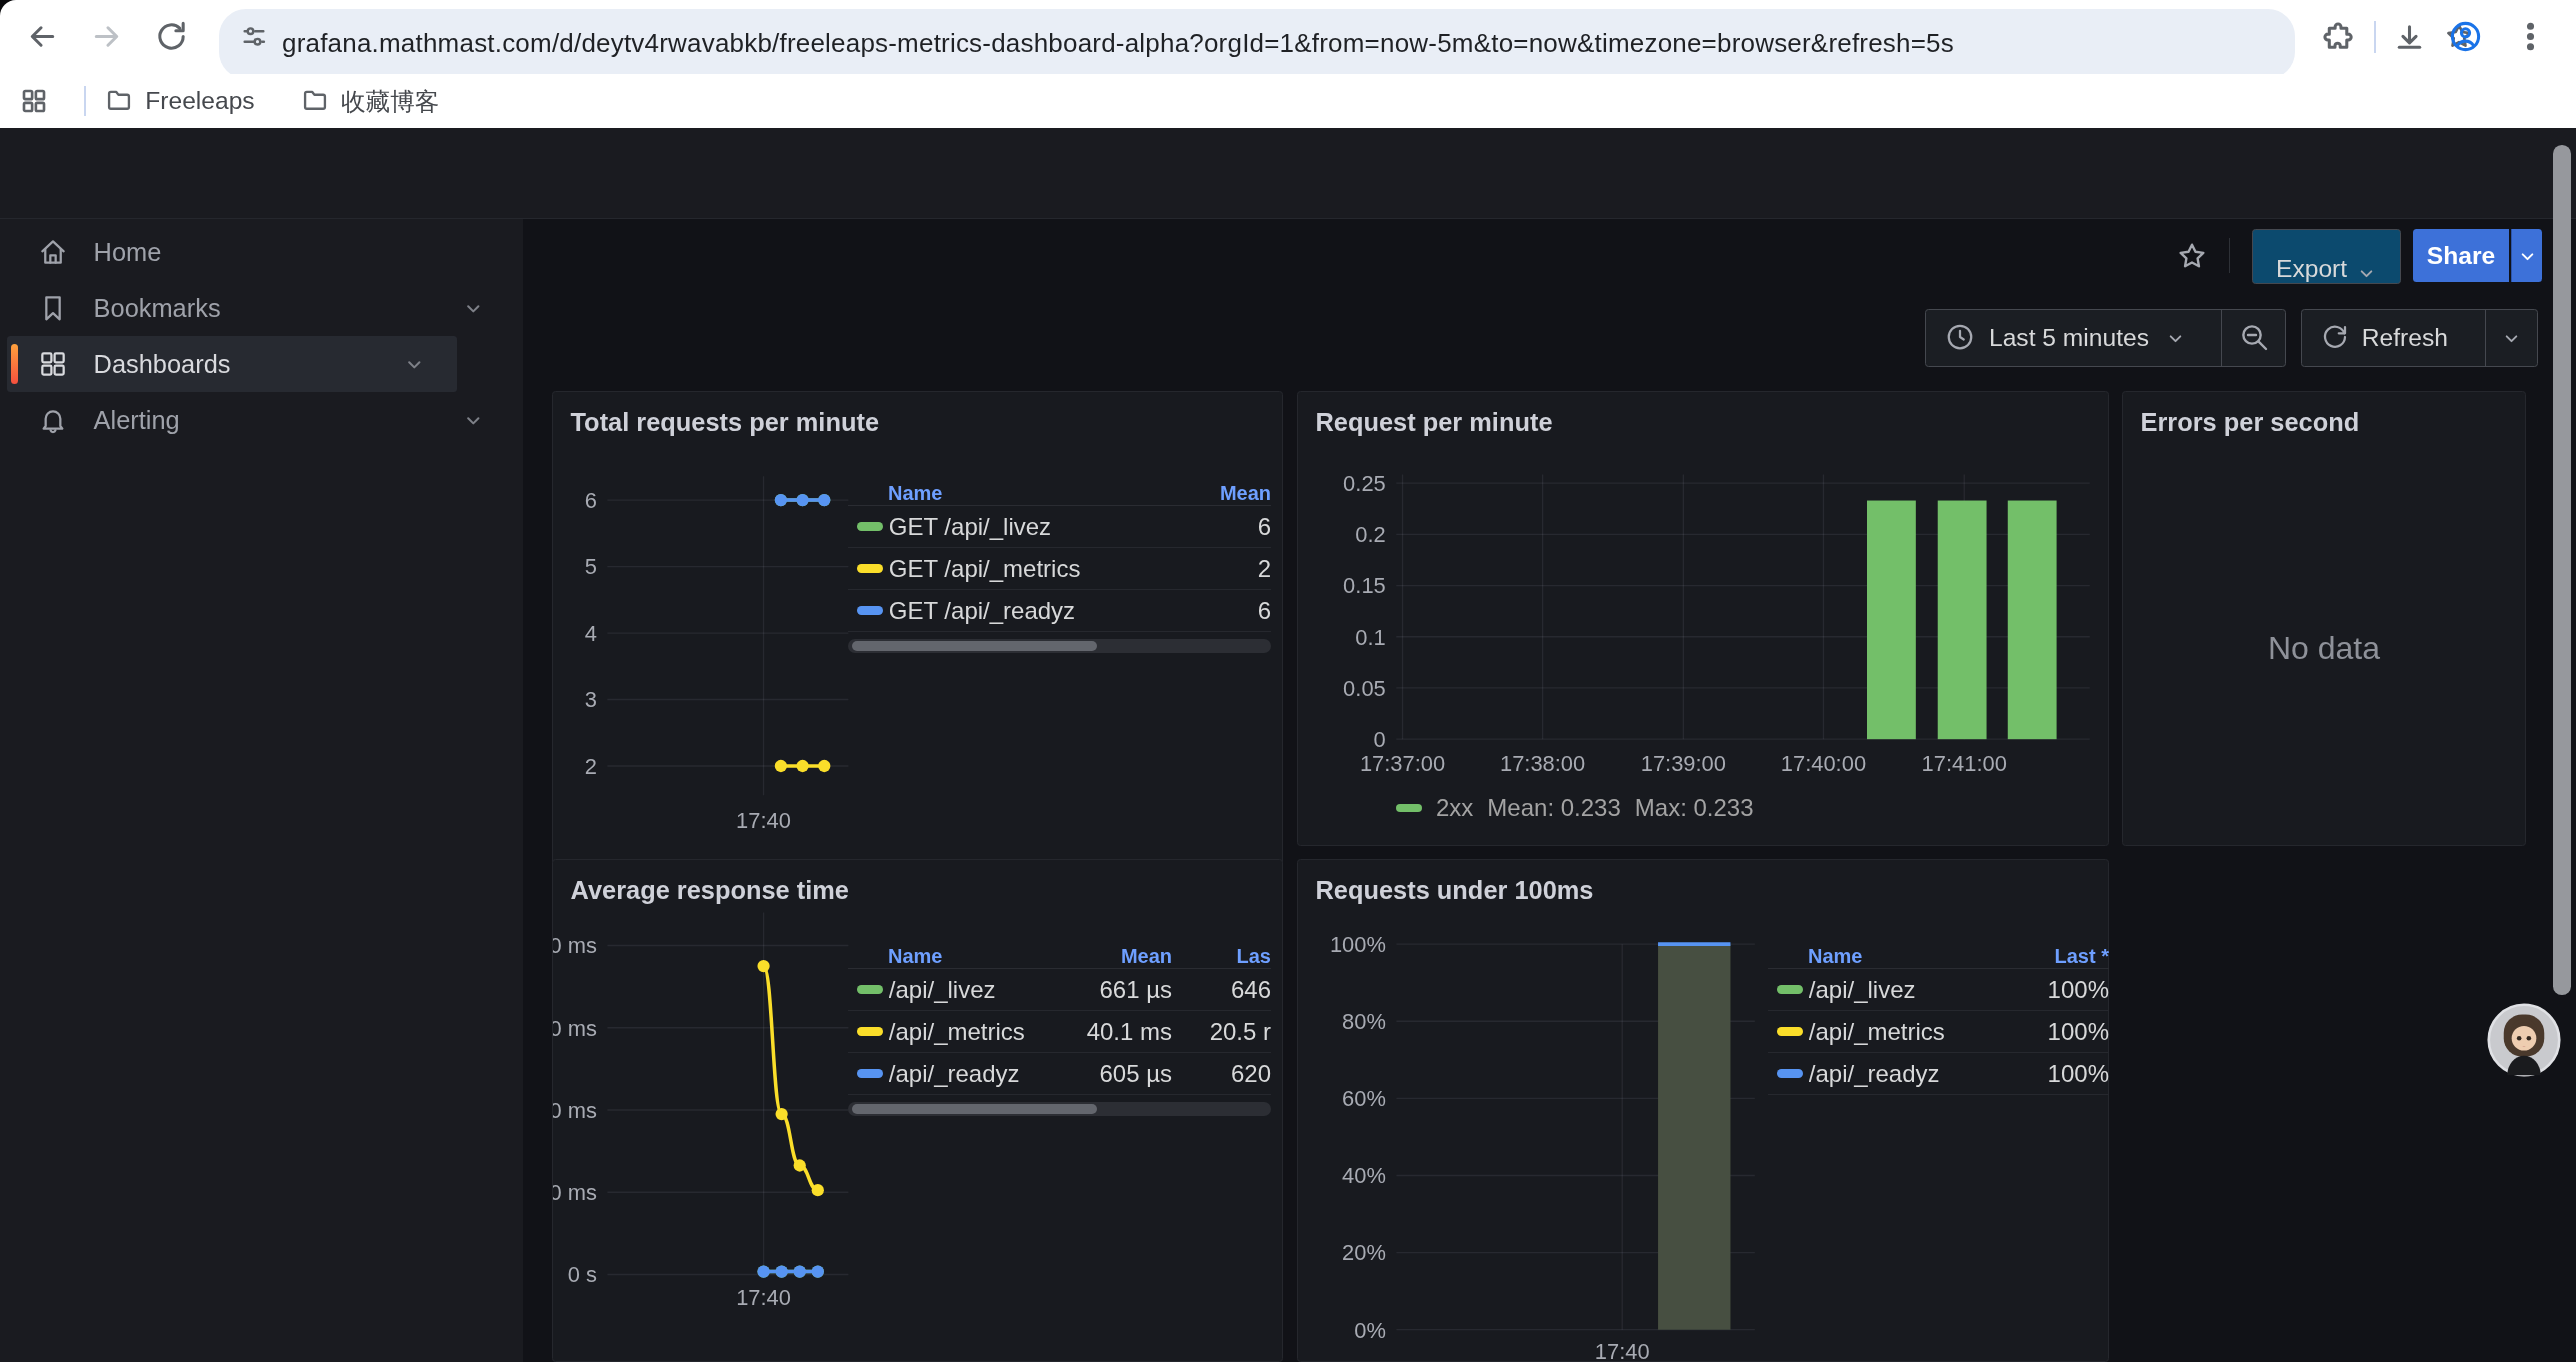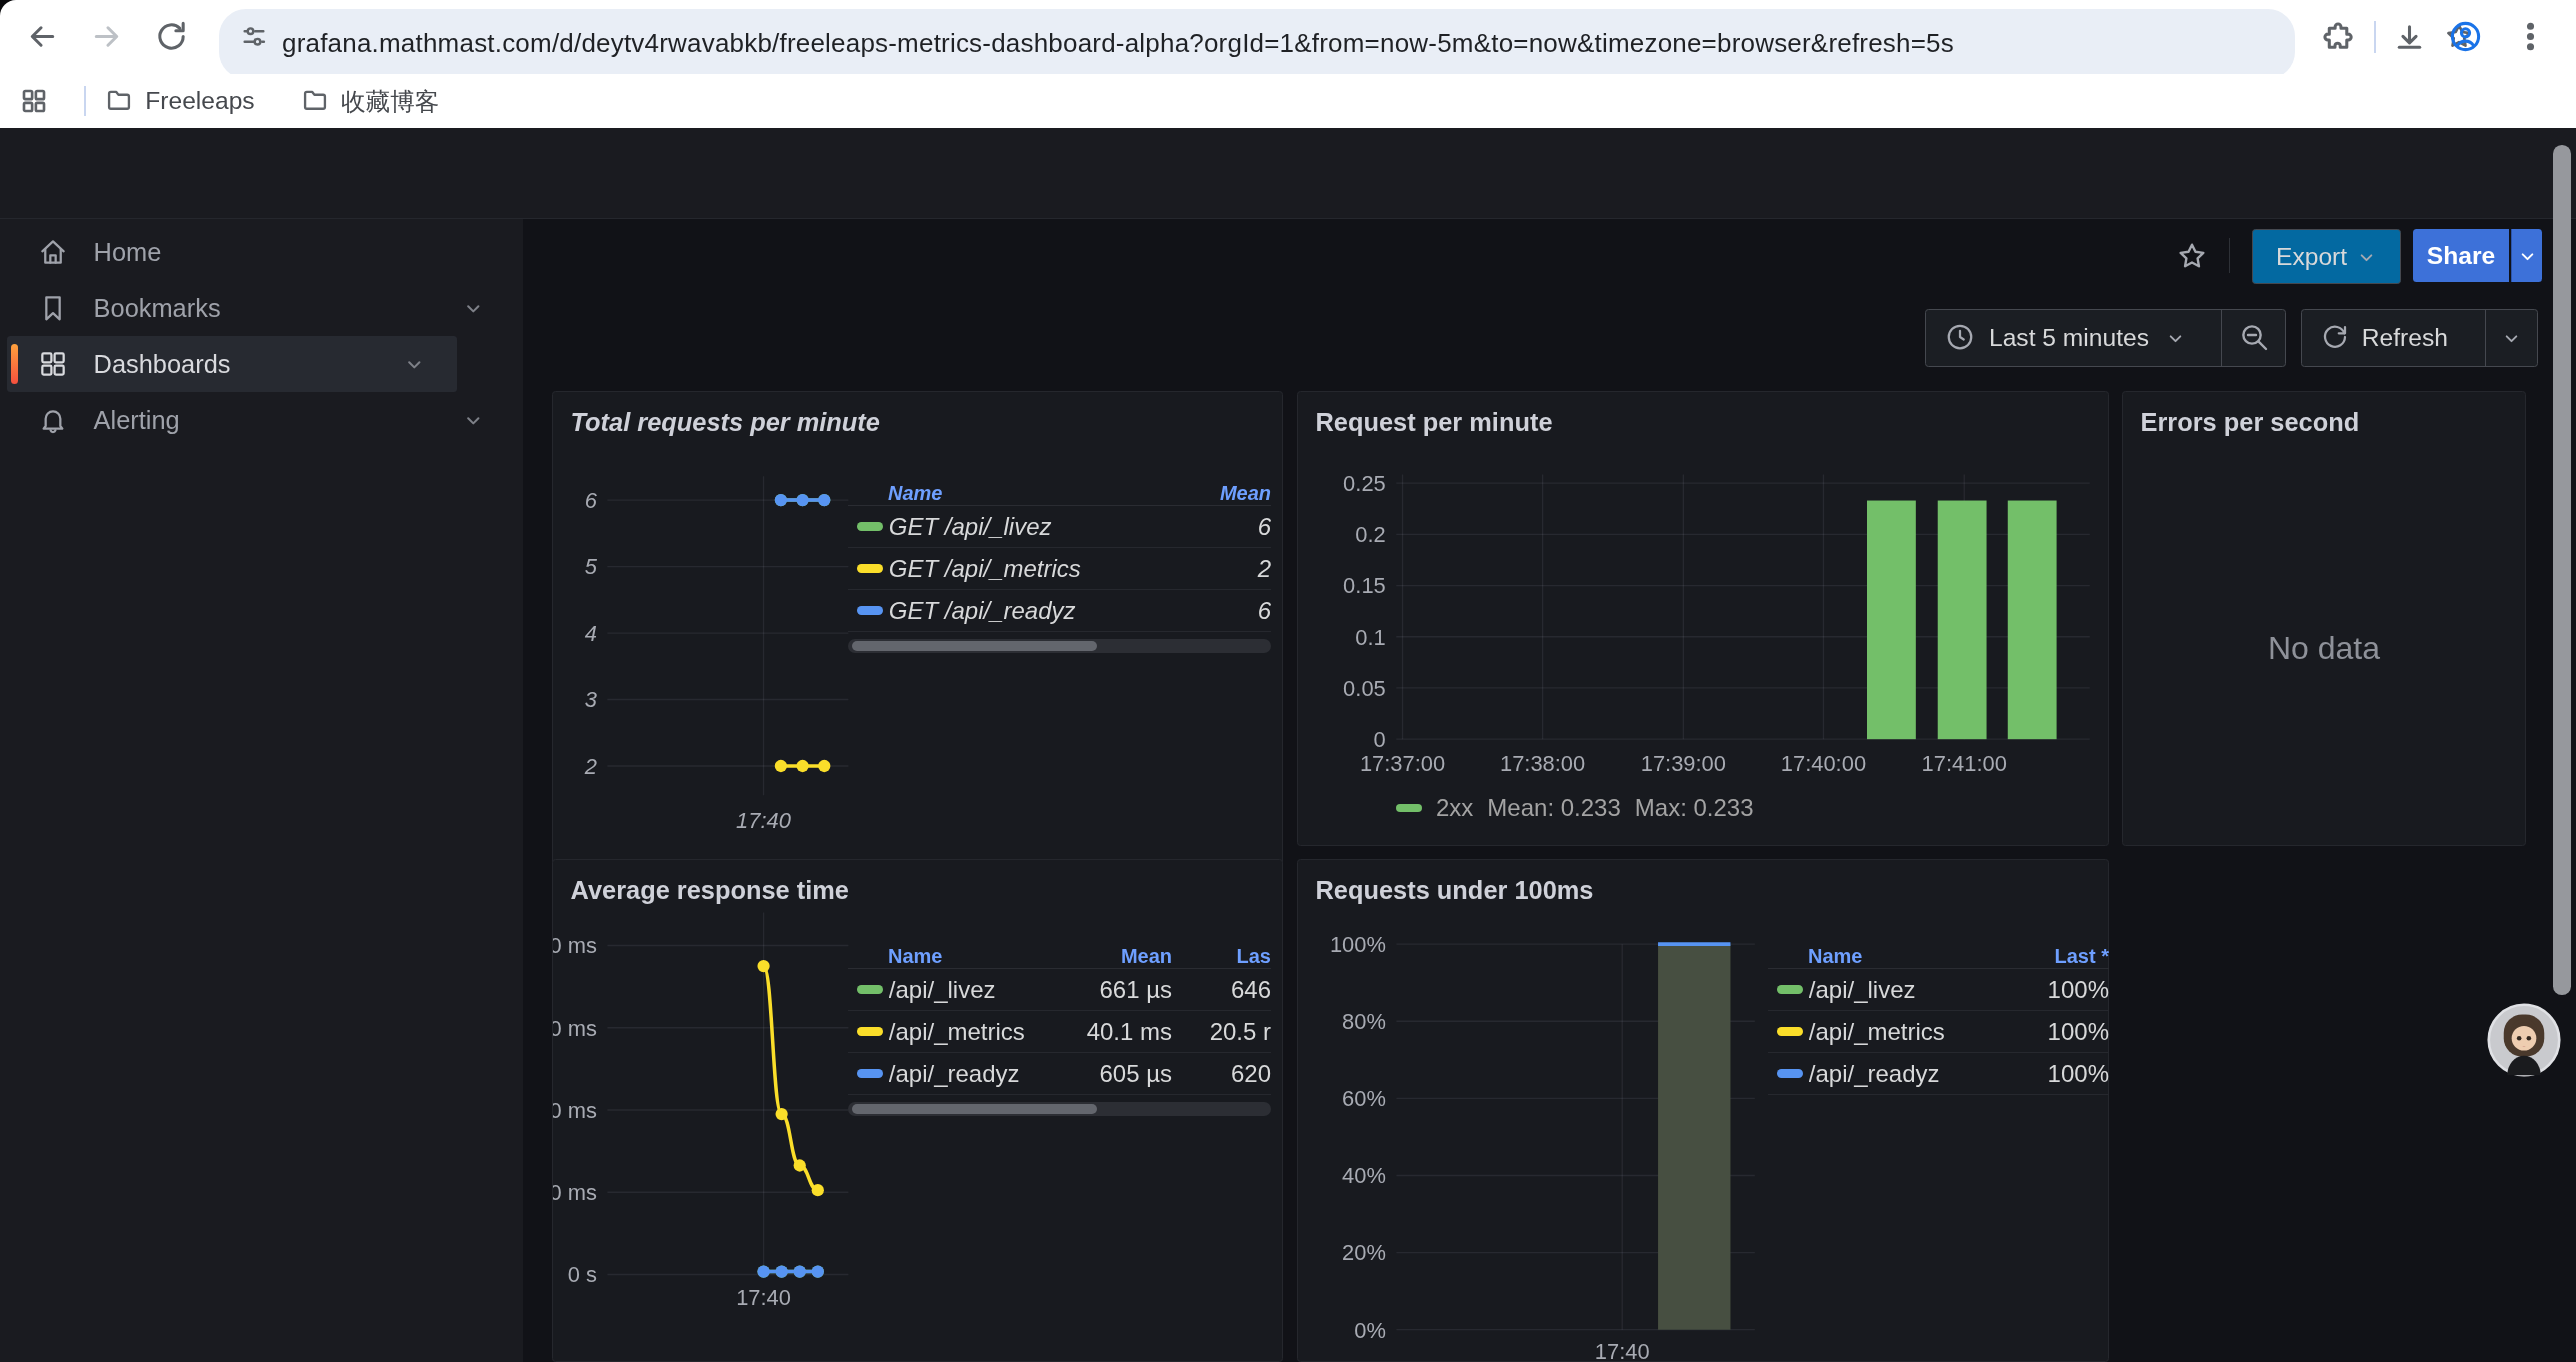--- a/index.html
+++ b/index.html
@@ -31,21 +31,21 @@
   .menuitem .mi-ic{margin-left:30px;width:32px;height:32px;}
   .menuitem .mi-ic svg{width:32px;height:32px;stroke:currentColor;fill:none;stroke-width:1.7;stroke-linecap:round;stroke-linejoin:round;}
   .menuitem .mi-label{margin-left:24.6px;font-size:25.4px;}
   .menuitem .mi-chev{position:absolute;right:30px;width:24.6px;height:24.6px;color:#7e8188;}
   .menuitem .mi-chev svg{width:24.6px;height:24.6px;stroke:currentColor;fill:none;stroke-width:2;stroke-linecap:round;stroke-linejoin:round;}
   .menuitem.active{background:#272a31;color:#d9dade;width:450px;}
   .menuitem.active::before{content:"";position:absolute;left:3.5px;top:8px;bottom:8px;width:7px;border-radius:3.5px;
             background:linear-gradient(180deg,#ffa13d 0%,#f5503e 100%);}
   
   .btn{display:flex;align-items:center;justify-content:center;border-radius:3.5px;font-size:24.6px;cursor:pointer;}
-  .btn.secondary{background:#0369a1;border:0.9px solid #45484f;color:#d8d9da;}
+  .btn.secondary{background:#0c4a6e;border:0.9px solid #45484f;color:#d8d9da;align-items:flex-end;}
   .btn.primary{color:#ffffff;font-weight:600;}
   .chev{width:21px;height:21px;}
   .chev svg{width:21px;height:21px;stroke:currentColor;fill:none;stroke-width:2.2;stroke-linecap:round;stroke-linejoin:round;}
   .tbtext{font-size:24.6px;color:#d8d9da;}
   
   .panel{position:absolute;background:#181a1f;border:0.9px solid #25272d;border-radius:3.5px;box-sizing:border-box;}
   .ptitle{position:absolute;left:17.5px;top:16px;font-size:25.4px;font-weight:600;color:#cfd1d9;white-space:nowrap;}
   .nodata{position:absolute;font-size:32px;color:#8e9199;}
   .legend{position:absolute;}
   .lg-head{display:flex;align-items:flex-end;height:39px;border-bottom:0.9px solid #2a2c32;font-size:20px;font-weight:600;}
@@ -313,21 +313,21 @@
   </div>
   <div style="width:51px;height:100%;border-left:0.9px solid #45484f;display:flex;align-items:center;justify-content:center;cursor:pointer;">
     <span class="chev" style="color:#a6a9b1;">
       <svg viewBox="0 0 24 24">
           <path d="M6.5 9.5L12 15l5.5-5.5"></path>
         </svg></span>
   </div>
 </div>
 
 <div id="panels">
-    <div class="panel abs" style="left: 552px; top: 391px; width: 731px; height: 498px; font-style: italic;">
+    <div class="panel abs" style="left: 552px; top: 391px; width: 731px; height: 498px;">
       <div class="ptitle">Total requests per minute</div>
       <svg width="731" height="455" style="position:absolute;left:0;top:0;" viewBox="0 0 834 519">
         <line x1="62" y1="123.30000000000013" x2="337" y2="123.30000000000013" stroke="rgba(204,204,220,0.09)" stroke-width="1.5"></line>
         <text x="50" y="132.30000000000013" fill="#a8abb3" font-size="25" text-anchor="end">6</text>
         <line x1="62" y1="199.13333333333338" x2="337" y2="199.13333333333338" stroke="rgba(204,204,220,0.09)" stroke-width="1.5"></line>
         <text x="50" y="208.13333333333338" fill="#a8abb3" font-size="25" text-anchor="end">5</text>
         <line x1="62" y1="274.9666666666667" x2="337" y2="274.9666666666667" stroke="rgba(204,204,220,0.09)" stroke-width="1.5"></line>
         <text x="50" y="283.9666666666667" fill="#a8abb3" font-size="25" text-anchor="end">4</text>
         <line x1="62" y1="350.8" x2="337" y2="350.8" stroke="rgba(204,204,220,0.09)" stroke-width="1.5"></line>
         <text x="50" y="359.8" fill="#a8abb3" font-size="25" text-anchor="end">3</text>

